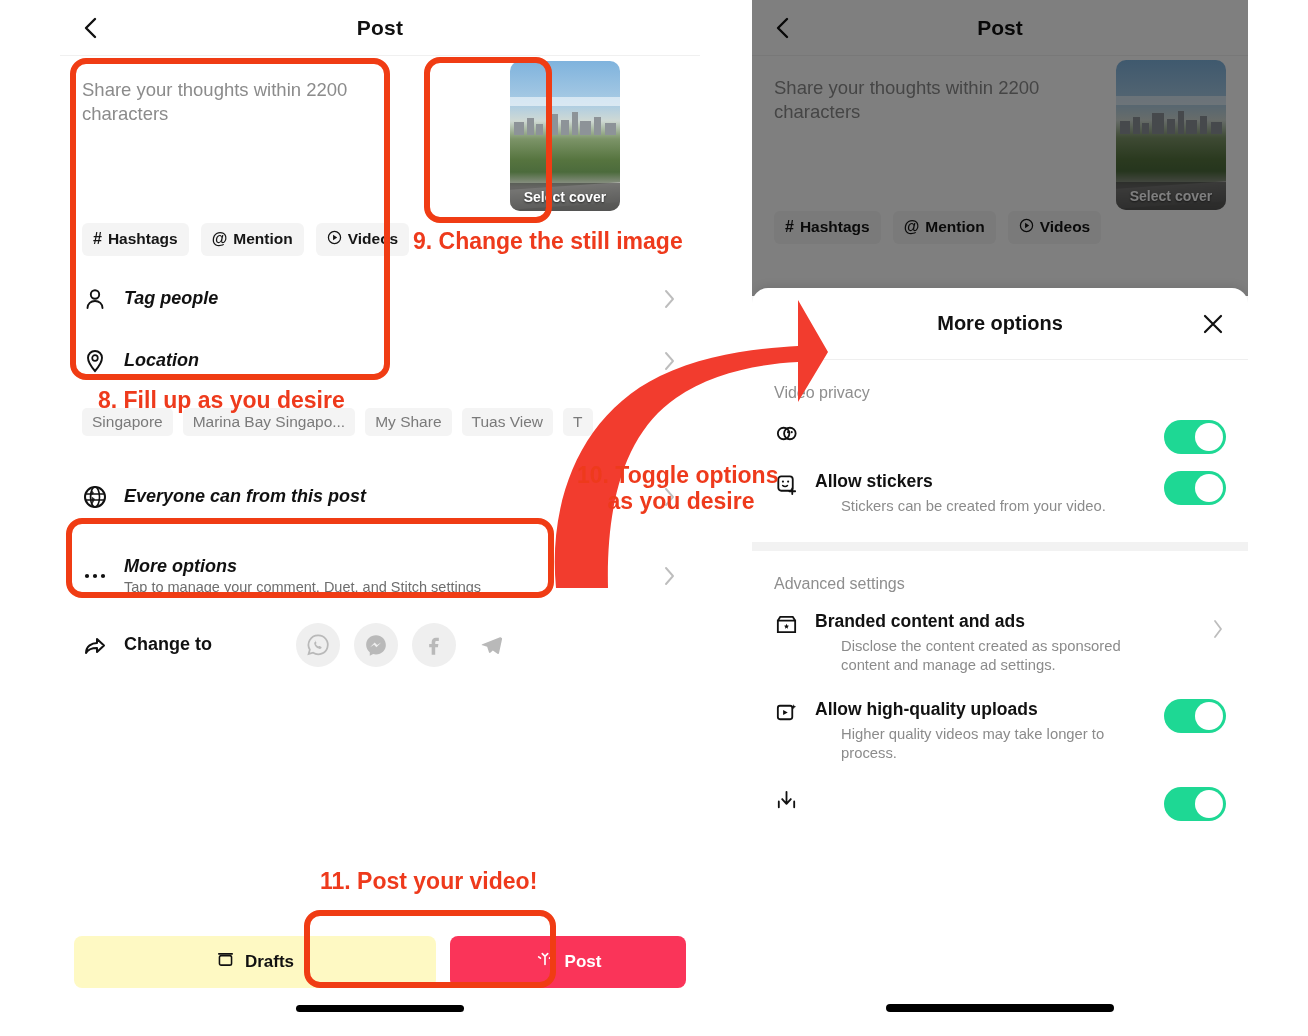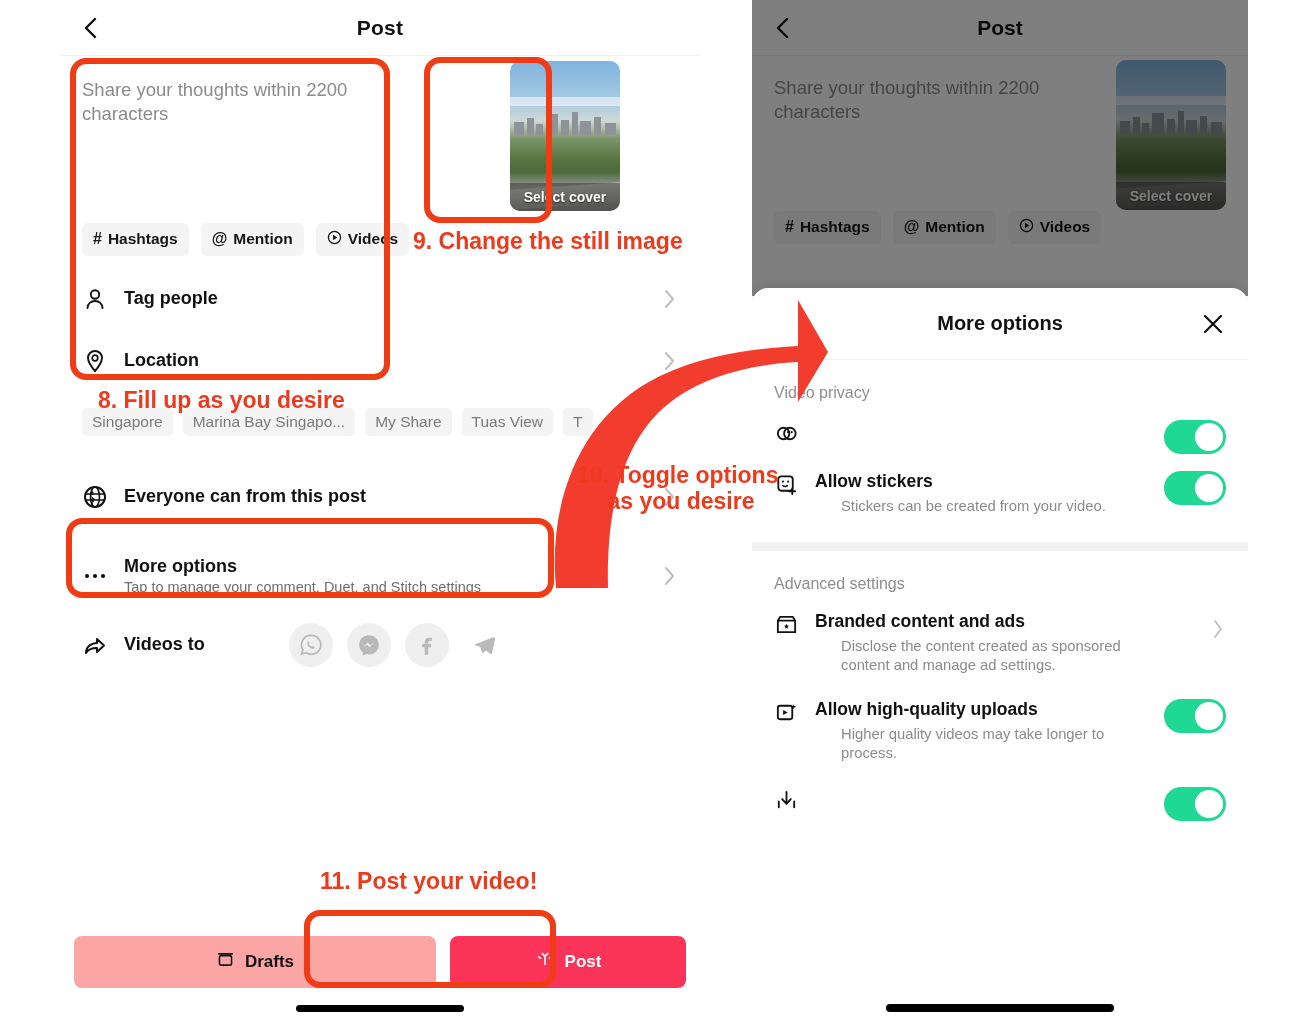--- a/index.html
+++ b/index.html
@@ -60,21 +60,21 @@
   .cover .cap span {
     color: #fff; font-size: 14px; font-weight: bold;
     text-shadow: 0 1px 2px rgba(0,0,0,.6);
   }
 
   .list-row {
     position: relative; display: flex; align-items: center;
     height: 62px; padding: 0 22px;
   }
   .list-row .ic { width: 26px; height: 26px; margin-right: 16px; flex: none; }
-  .list-row .lbl { font-size: 18px; font-weight: bold; color: #111; }
+  .list-row .lbl { font-size: 18px; font-weight: bold; color: #111; font-style: italic; }
   .list-row .chev { position: absolute; right: 24px; top: 50%; transform: translateY(-50%);
     width: 13px; height: 22px; }
   .list-row .sub { font-size: 14.5px; color: #6e6e6e; margin-top: 2px; }
   .row-stack { display: flex; flex-direction: column; justify-content: center; }
 
   .loc-chips { display: flex; gap: 10px; padding: 0 22px; margin-top: 16px; }
   .loc-chip {
     background: #f4f4f4; border-radius: 5px; padding: 5px 10px;
     font-size: 15.5px; color: #7a7a7a; white-space: nowrap;
   }
@@ -84,21 +84,21 @@
   .share-icons { display: flex; align-items: center; gap: 14px; margin-left: 84px; }
   .share-icons .si { width: 44px; height: 44px; display:flex; align-items:center; justify-content:center;
      border-radius: 50%; }
   .share-icons .si.bg { background: #efefef; }
 
   .bottom-bar {
     position: absolute; left: 14px; right: 14px; bottom: 48px;
     display: flex; align-items: center; gap: 14px;
   }
   .drafts {
-    flex: 1; height: 52px; background: #fca5a5; border-radius: 8px;
+    flex: 1; height: 52px; background: #fef9c3; border-radius: 8px;
     display: flex; align-items: center; justify-content: center; gap: 10px;
     font-size: 17px; font-weight: bold; color: #111;
   }
   .postbtn {
     width: 236px; height: 52px; background: #fa3459; border-radius: 8px;
     display: flex; align-items: center; justify-content: center; gap: 10px;
     color: #fff; font-size: 17px; font-weight: bold;
   }
   .home-ind {
     position: absolute; left: 50%; transform: translateX(-50%); bottom: 24px;
@@ -310,21 +310,21 @@
           </svg>
       </span>
     </div>
 
     <div class="share-row">
       <span class="ic" style="width:26px;height:26px">
         <svg viewBox="0 0 26 26" width="26" height="26">
             <path d="M4 21c0-7 6-10 11-10v-4l7 6.5-7 6.5v-4c-5 0-9 1.5-11 5z" fill="none" stroke="#111" stroke-width="2" stroke-linejoin="round"></path>
           </svg>
       </span>
-      <span class="lbl">Videos to</span>
+      <span class="lbl">Change to</span>
       <span class="share-icons">
         <span class="si bg">
           <svg viewBox="0 0 28 28" width="26" height="26">
               <path d="M14 3.6A10.2 10.2 0 0 0 5.2 19l-1.3 4.6 4.8-1.3A10.2 10.2 0 1 0 14 3.6z" fill="none" stroke="#b9b9b9" stroke-width="1.9"></path>
               <path d="M10.4 9.5c.4-.1.9 0 1.1.5l.8 1.6c.1.3 0 .6-.2.8l-.5.5c.6 1.2 1.6 2.2 2.8 2.8l.5-.5c.2-.2.5-.3.8-.2l1.6.8c.5.2.6.7.5 1.1-.2.8-1 1.4-1.9 1.3-3-.3-5.7-3-6-6 0-.9.6-1.6 1.5-1.7z" fill="#b9b9b9"></path>
             </svg>
         </span>
         <span class="si bg">
           <svg viewBox="0 0 28 28" width="26" height="26">
               <path d="M14 3.6C8 3.6 3.4 8 3.4 13.7c0 3.2 1.5 6.1 3.9 8v4l3.6-2a11.4 11.4 0 0 0 3.1.4c6 0 10.6-4.4 10.6-10.1S20 3.6 14 3.6z" fill="#b9b9b9"></path>

